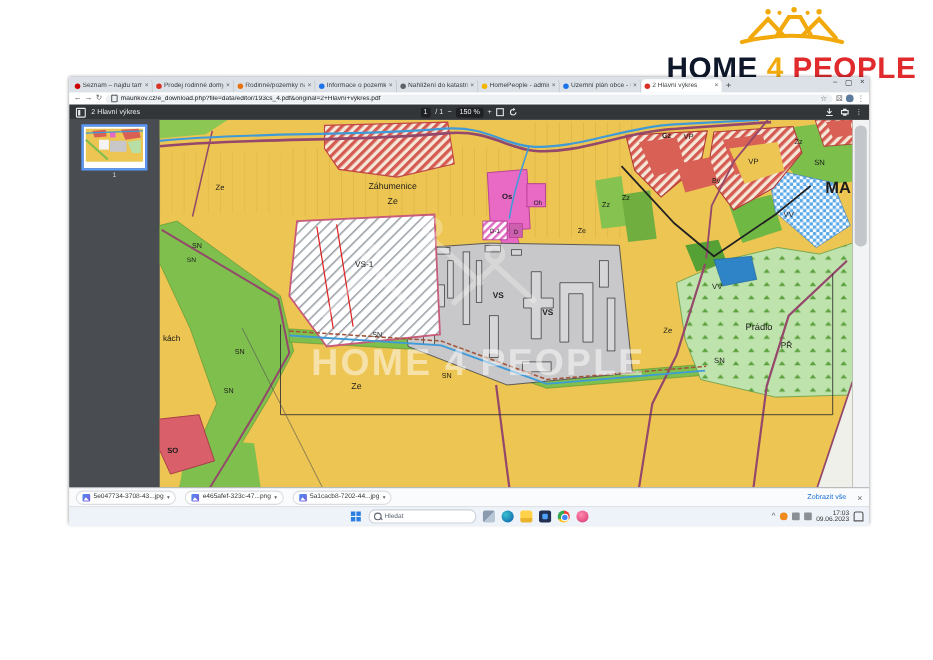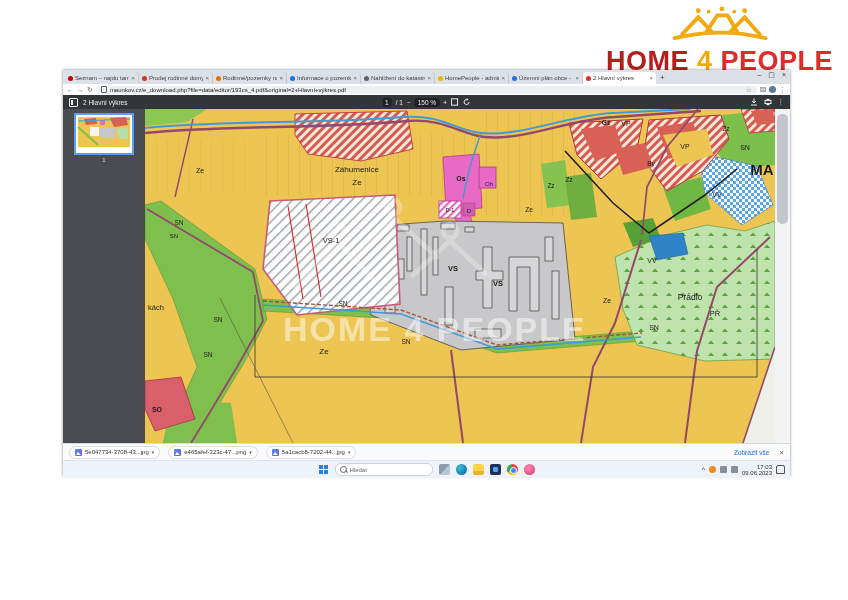--- a/index.html
+++ b/index.html
@@ -106,21 +106,21 @@
       </g>
       <g fill="#f2a90c">
         <circle cx="37" cy="5" r="2.6"></circle>
           <circle cx="48" cy="6" r="2"></circle>
         <circle cx="62" cy="3" r="2.6"></circle>
           <circle cx="75" cy="6" r="2"></circle>
         <circle cx="86" cy="5" r="2.6"></circle>
       </g>
     </svg>
     <div class="logo-text">
-      <span style="color: #b91c1c;">HOME</span>
+      <span style="color: #0f172a;">HOME</span>
       <span style="color: rgb(242, 169, 12);">4</span>
       <span style="color: rgb(224, 42, 44);">PEOPLE</span>
     </div>
   </div>
 
   <div class="browser">
 
     <div class="tabstrip">
       <div style="display:flex;align-items:flex-end;">
           <div class="tab">

